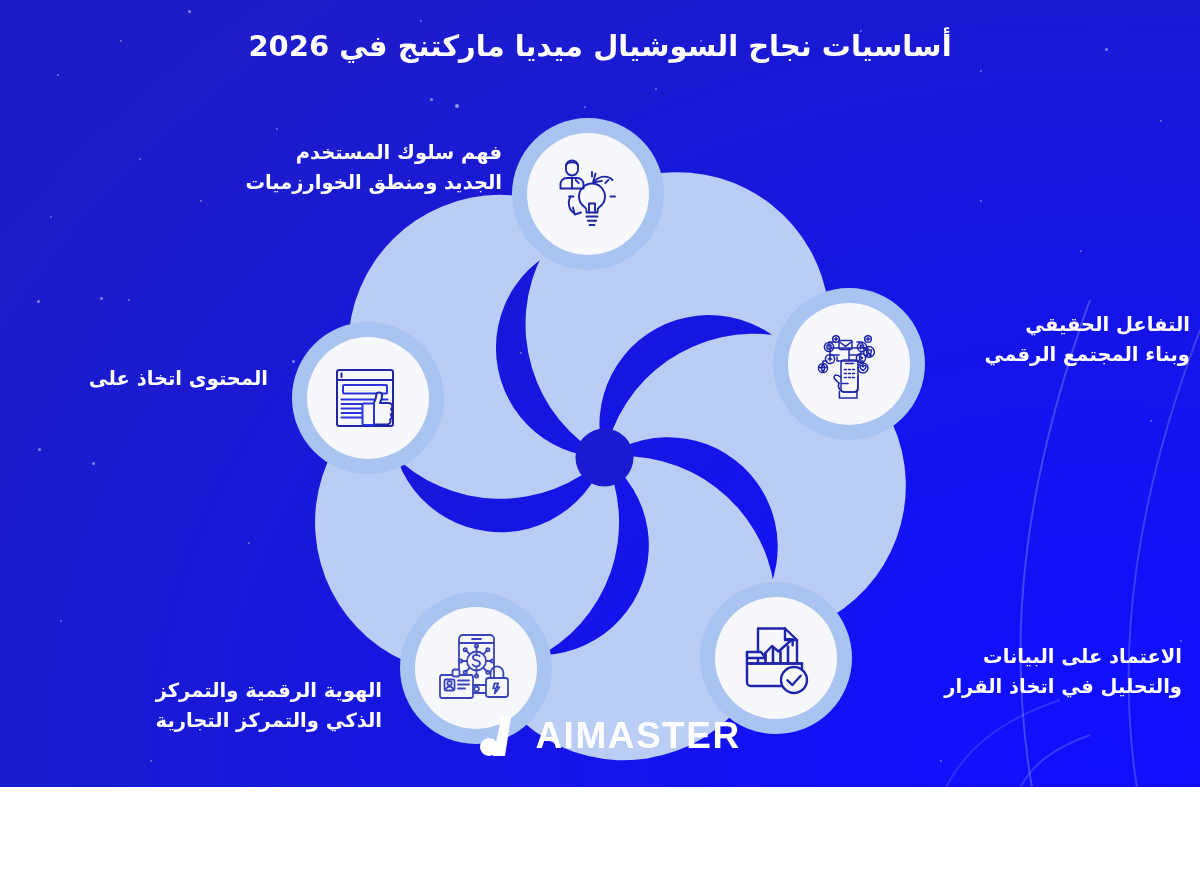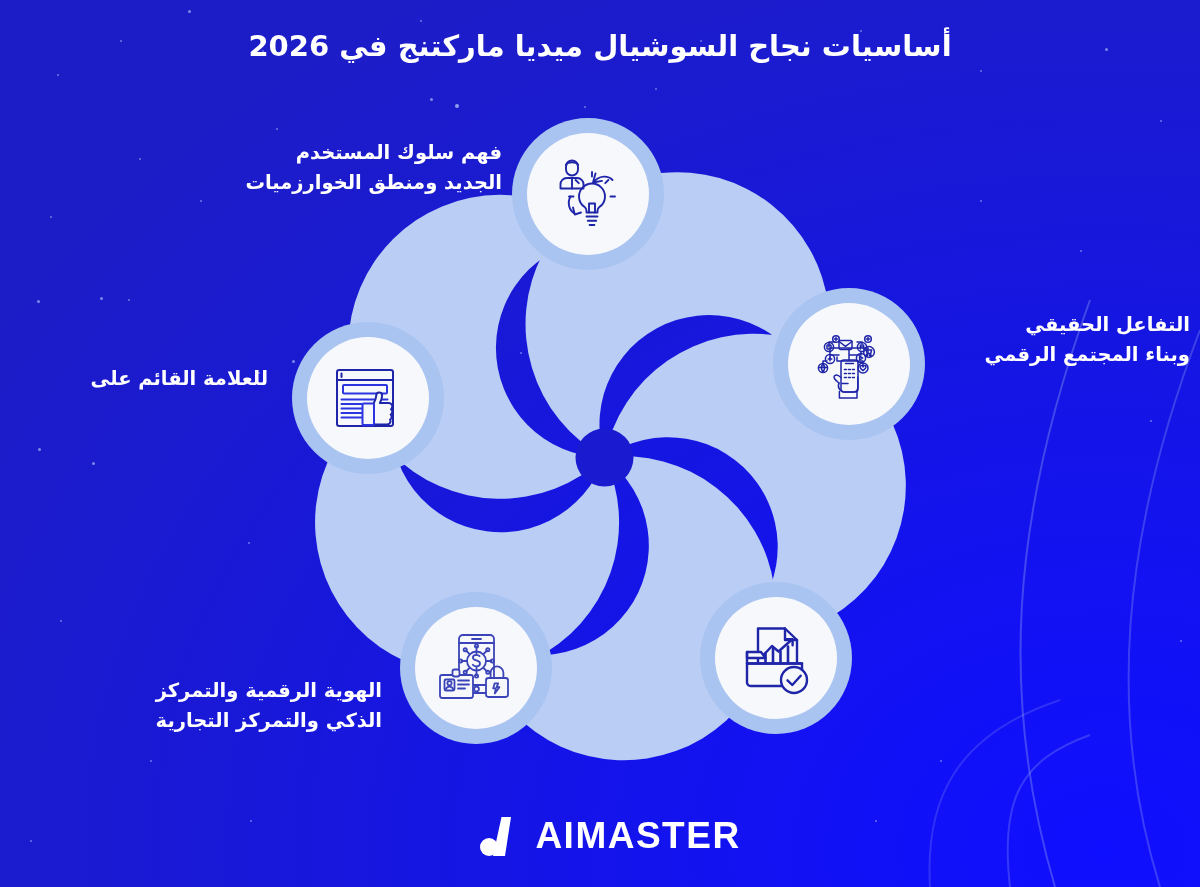--- a/index.html
+++ b/index.html
@@ -2,21 +2,21 @@
 <html lang="ar" dir="rtl"><head>
 <meta charset="utf-8">
 <title>Infographic</title>
 <style>
   * { margin:0; padding:0; box-sizing:border-box; }
   html,body{
     width:1200px; height:887px; overflow:hidden;
     font-family:"DejaVu Sans","Liberation Sans",sans-serif;
   }
   #stage{
-    position:relative; width:1200px; height:887px;
+    position:relative; width:1200px; height:787px;
     background:
       radial-gradient(ellipse 1300px 1000px at 92% 96%, #0f0fff 0%, #1212f2 28%, #1616e0 55%, #1a1ad2 78%, #1d1dc8 100%);
     overflow:hidden;
   }
   
   .stars{position:absolute; inset:0; pointer-events:none;}
   .stars i{
     position:absolute; display:block; background:#bcc8f7;
     border-radius:50%; opacity:.55;
   }
@@ -327,23 +327,27 @@
     <div>فهم سلوك المستخدم</div>
     <div>الجديد ومنطق الخوارزميات</div>
   </div>
 
   <div class="label l" style="right:0; top:310px; width:258px; text-align:right; padding-right:10px;">
     <div>التفاعل الحقيقي</div>
     <div>وبناء المجتمع الرقمي</div>
   </div>
 
   <div class="label r" style="left:0; top:364px; width:268px; padding-left:0; padding-right:0;">
-    <div>للعلامة القائم على</div>
-  </div>
-
+    <div>المحتوى اتخاذ على</div>
+  </div>
+
+  <div class="label" style="right:0; top:642px; width:320px; text-align:right; padding-right:18px;">
+    <div>الاعتماد على البيانات</div>
+    <div>والتحليل في اتخاذ القرار</div>
+  </div>
 
   <div class="label" style="left:0; top:676px; width:382px; text-align:right; padding-right:0;">
     <div>الهوية الرقمية والتمركز</div>
     <div>الذكي والتمركز التجارية</div>
   </div>
 
   <div class="logo">
     <span class="logo-mark">
       <svg width="46" height="42" viewBox="0 0 46 42" fill="#ffffff">
         <circle cx="10" cy="32" r="9"></circle>

